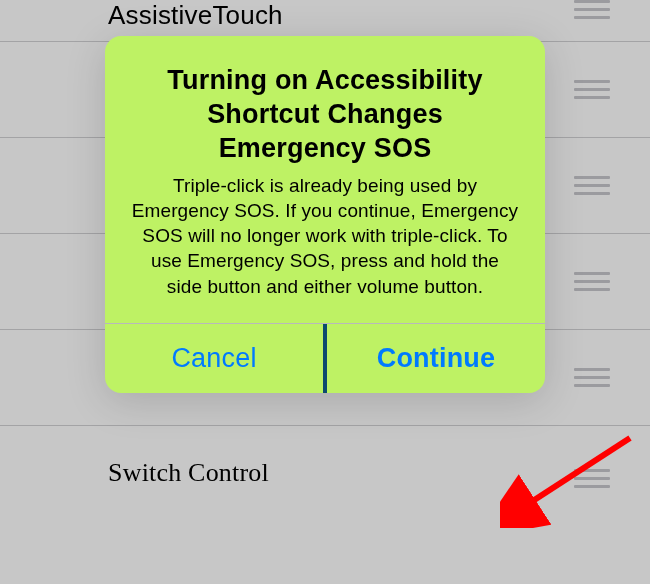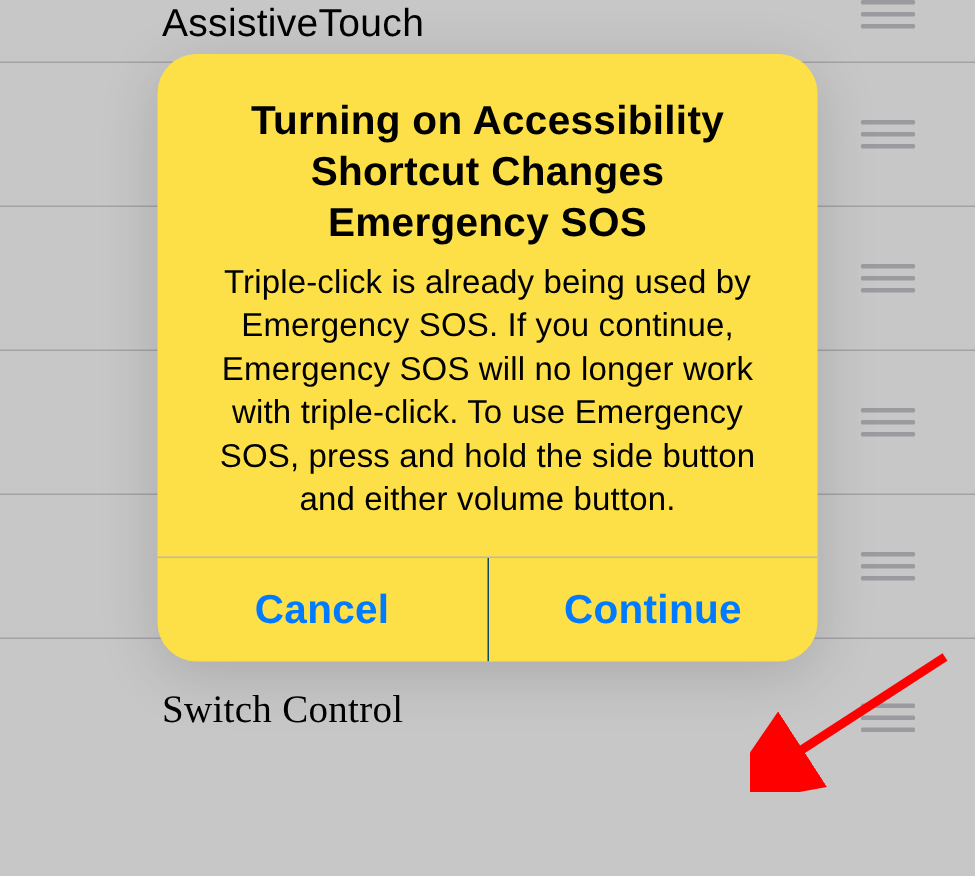--- a/index.html
+++ b/index.html
@@ -61,39 +61,39 @@
       position: absolute;
       inset: 0;
       background: rgba(0,0,0,0.22);
     }
     .alert {
       position: absolute;
       top: 36px;
       left: 50%;
       transform: translateX(-50%);
       width: 440px;
-      background: #fde047;
-      border-radius: 26px;
+      background: #bef264;
+      border-radius: 16px;
       overflow: hidden;
       box-shadow: 0 8px 40px rgba(0,0,0,0.15);
     }
     .alert-content {
       padding: 28px 26px 24px;
       text-align: center;
     }
     .alert-title {
       font-size: 27px;
       font-weight: 600;
       line-height: 1.25;
       color: #000;
       margin-bottom: 8px;
       letter-spacing: 0.2px;
     }
     .alert-message {
-      font-size: 22px;
+      font-size: 19px;
       line-height: 1.32;
       color: #000;
       letter-spacing: 0.1px;
     }
     .alert-buttons {
       display: flex;
       border-top: 1px solid #b8b8bc;
     }
     .alert-button {
       flex: 1;
@@ -101,22 +101,22 @@
       text-align: center;
       font-size: 27px;
       color: #007aff;
       background: transparent;
       border: none;
       font-family: inherit;
       cursor: pointer;
       letter-spacing: 0.2px;
     }
     .alert-button:first-child {
-      font-weight: 700;
-      border-right: 1px solid #0c4a6e;
+      font-weight: 400;
+      border-right: 4px solid #0c4a6e;
     }
     .alert-button:last-child {
       font-weight: 700;
     }
     .arrow-annotation {
       position: absolute;
       top: 428px;
       left: 500px;
       pointer-events: none;
     }

